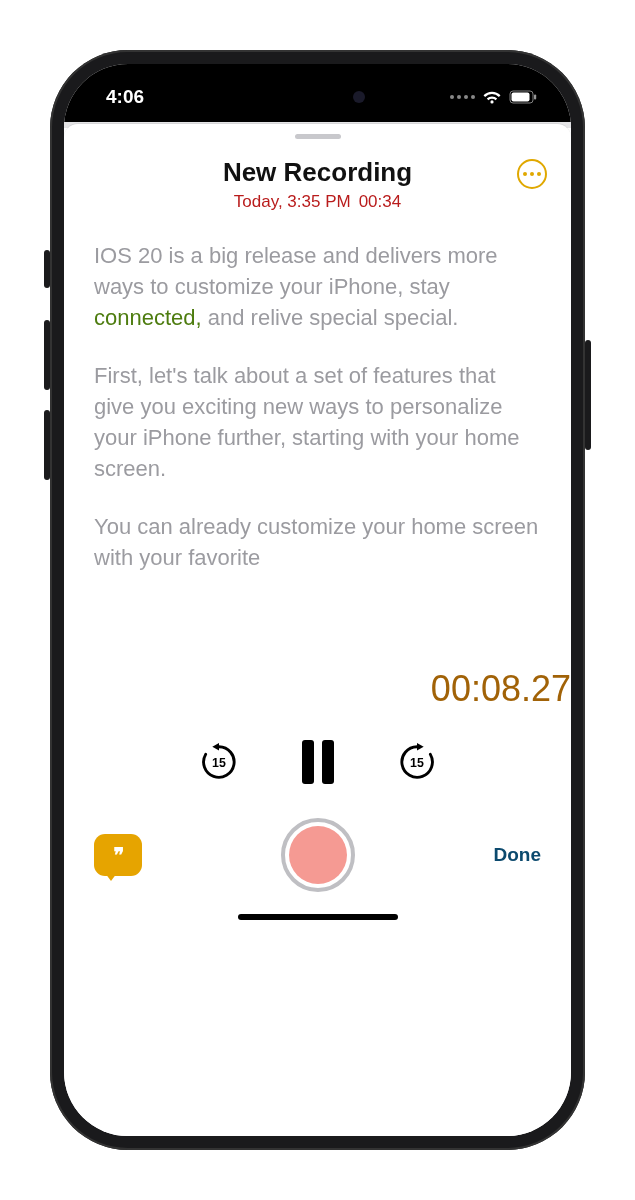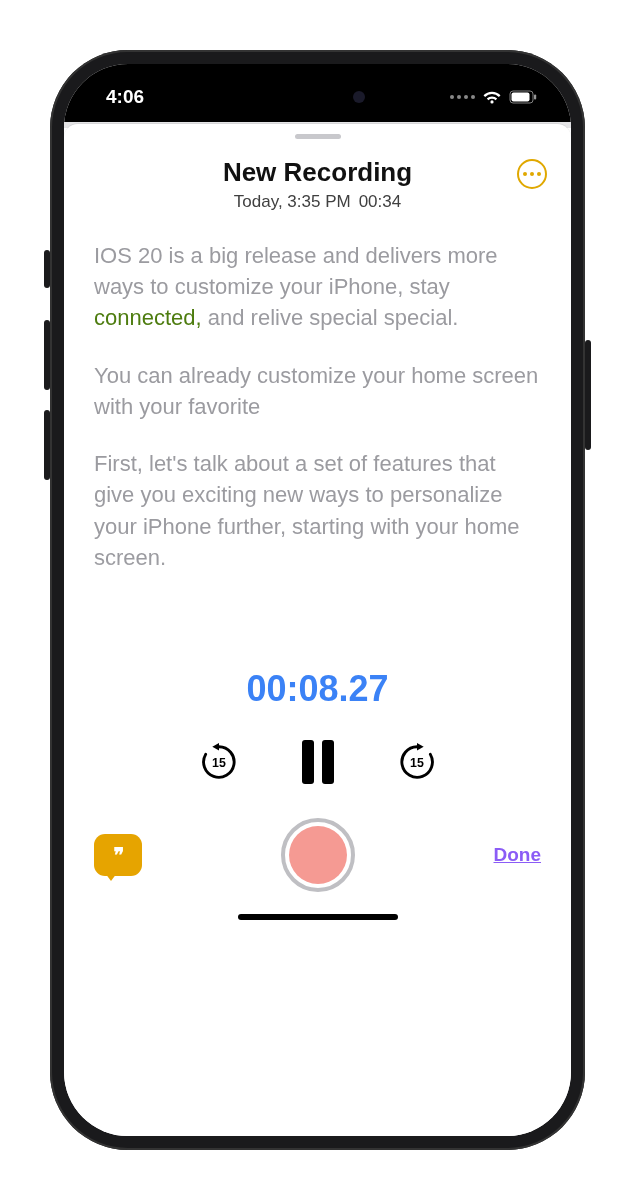--- a/index.html
+++ b/index.html
@@ -97,21 +97,21 @@
     padding: 0 20px 8px;
   }
   .title {
     font-size:26px;
     font-weight:700;
     color:#111;
   }
   .subline {
     margin-top:4px;
     font-size:17px;
-    color:#404040;
+    color:#b91c1c;
   }
   .subline .dur { margin-left:8px; }
   .more-btn {
     position:absolute;
     right:24px; top:2px;
     width:30px;height:30px;
     border:2.5px solid #e0a800;
     border-radius:50%;
     display:flex;align-items:center;justify-content:center;
     color:#e0a800;
@@ -129,24 +129,24 @@
   }
   .transcript p { margin-bottom:26px; }
   .hl { color:#4d7c0f; }
   .fade {
     position:absolute;
     left:0;right:0;bottom:0;height:90px;
     background:linear-gradient(to bottom, rgba(255,255,255,0), #fff);
     pointer-events:none;
   }
   .timer {
-    text-align:center;
+    text-align:right;
     font-size:36px;
-    font-weight:700;
-    color:#3b82f6;
+    font-weight:400;
+    color:#a16207;
     margin-top:18px;
   }
   .controls {
     display:flex;
     align-items:center;
     justify-content:center;
     gap:62px;
     margin-top:30px;
   }
   .ctrl-btn { background:none;border:none;display:flex;align-items:center;justify-content:center;cursor:pointer;}
@@ -184,25 +184,25 @@
     background:#fff;
     display:flex;align-items:center;justify-content:center;
     padding:4px;
   }
   .record-inner{
     width:100%;height:100%;
     border-radius:50%;
     background:#f59a93;
   }
   .done-btn {
-    color:#8b5cf6;
+    color:#0c4a6e;
     font-size:19px;
     font-weight:600;
     background:none;border:none;
-    width:48px; text-align:right;text-decoration:underline;
+    width:48px; text-align:right;
   }
   .home-indicator{
     width:160px;height:6px;background:#000;border-radius:4px;
     margin: 10px auto 10px;
   }
 </style>
 </head>
 <body>
 
 <div class="phone-frame">
@@ -251,22 +251,22 @@
           <span class="d"></span>
             <span class="d"></span>
             <span class="d"></span>
         </button>
       </div>
 
       <div class="transcript">
         <p>
           <span>IOS 20 is a big release and delivers more ways to customize your iPhone, stay </span><span class="hl">connected,</span><span> and relive special special.</span>
         </p>
+        <p>First, let's talk about a set of features that give you exciting new ways to personalize your iPhone further, starting with your home screen.</p>
         <p>You can already customize your home screen with your favorite</p>
-        <p>First, let's talk about a set of features that give you exciting new ways to personalize your iPhone further, starting with your home screen.</p>
         <div class="fade"></div>
       </div>
 
       <div class="timer">00:08.27</div>
 
       <div class="controls">
         <button class="ctrl-btn skip">
           <svg viewBox="0 0 44 44">
             <path d="M22 6 a16 16 0 1 1 -14 8" fill="none" stroke="#000" stroke-width="3" stroke-linecap="round"></path>
             <path d="M15 6 l7 -4 v8 z" fill="#000"></path>

